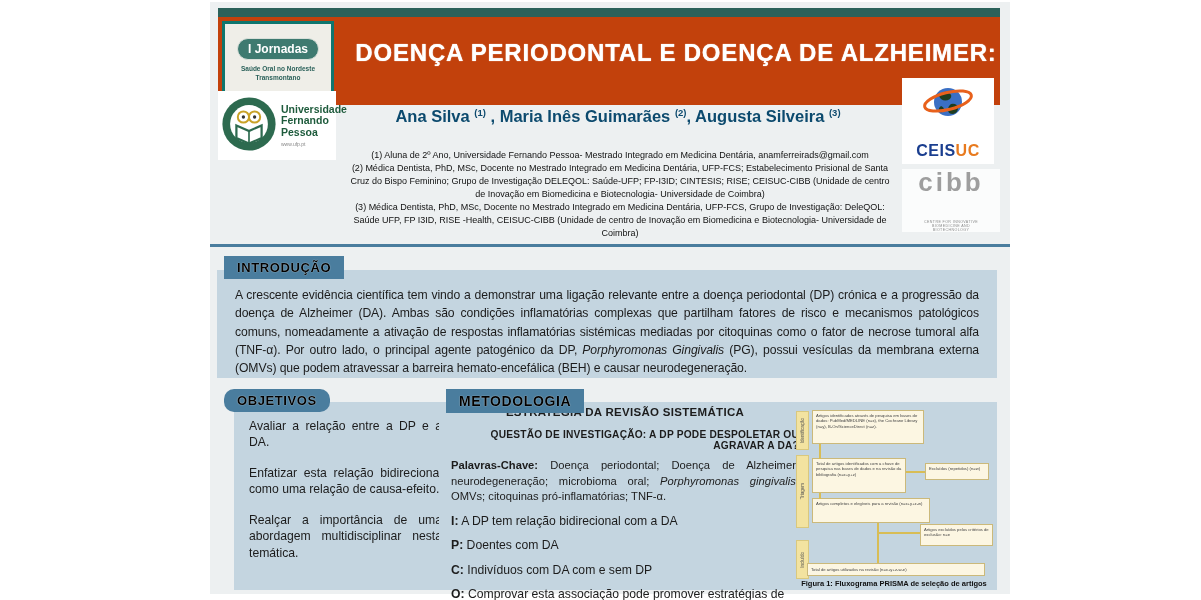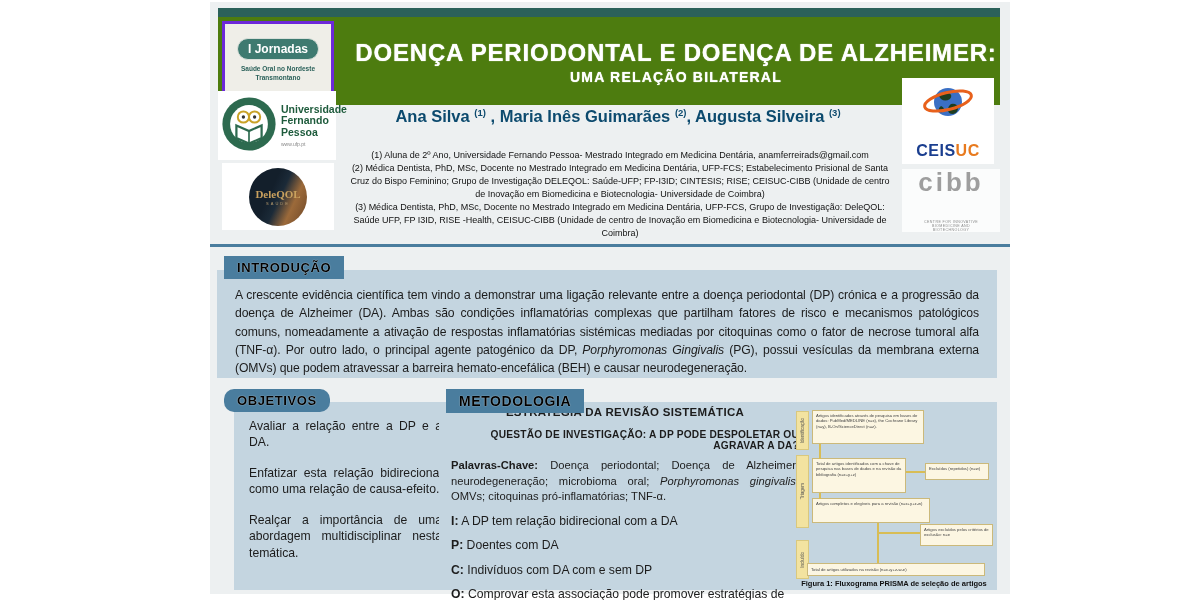--- a/index.html
+++ b/index.html
@@ -5,24 +5,24 @@
   html,body{margin:0;padding:0;}
   body{
     width:1201px;height:600px;background:#ffffff;position:relative;overflow:hidden;
     font-family:"Liberation Sans",sans-serif;color:#1c1c1c;
   }
   .abs{position:absolute;}
 
   
   #poster{left:210px;top:2px;width:800px;height:592px;background:#edf0f1;}
   #topbar{left:8px;top:6px;width:782px;height:9px;background:#2b615a;}
-  #header{left:8px;top:15px;width:782px;height:88px;background:#4d7c0f;}
-
-  
-  #jornadas{left:12px;top:19px;width:112px;height:74px;background:#efeee8;border:3px solid #6d28d9;box-sizing:border-box;text-align:center;}
+  #header{left:8px;top:15px;width:782px;height:88px;background:#c2410c;}
+
+  
+  #jornadas{left:12px;top:19px;width:112px;height:74px;background:#efeee8;border:3px solid #0f766e;box-sizing:border-box;text-align:center;}
   #jornadas .pill{display:inline-block;margin-top:14px;background:#3e7a70;border:1px solid #d9e0da;border-radius:11px;color:#fff;font-weight:bold;font-size:12px;padding:3px 10px;}
   #jornadas .sub{margin-top:5px;color:#2b615a;font-weight:bold;font-size:6.5px;line-height:1.35;}
 
   
   #title-wrap{left:128px;top:22px;width:660px;text-align:center;color:#ffffff;}
   #main-title{font-size:24px;font-weight:800;letter-spacing:.8px;line-height:1.15;text-shadow:0 0 1px #ffffff;}
   #sub-title{font-size:14px;font-weight:800;letter-spacing:1.2px;margin-top:2px;text-shadow:0 0 1px #ffffff;}
 
   
   .logobox{background:#ffffff;box-sizing:border-box;}
@@ -96,21 +96,20 @@
 </head>
 <body>
 
 <div class="abs" id="poster">
 
   <div class="abs" id="topbar"></div>
 
   <div class="abs" id="header">
     <div class="abs" id="title-wrap">
       <div id="main-title">DOENÇA PERIODONTAL E DOENÇA DE ALZHEIMER:</div>
-      <div id="sub-title">UMA RELAÇÃO BILATERAL</div>
     </div>
   </div>
 
   <div class="abs" id="jornadas">
     <div class="pill">I Jornadas</div>
     <div class="sub">
       <div>Saúde Oral no Nordeste</div>
       <div>Transmontano</div>
     </div>
   </div>
@@ -127,26 +126,20 @@
         <path d="M11 21 L20 25 L29 21 L29 30 L20 34 L11 30 Z" fill="#ffffff" stroke="#2d6a4f" stroke-width="1.6"></path>
         <path d="M20 25 L20 34" stroke="#2d6a4f" stroke-width="1.2"></path>
       </svg>
     </span>
     <div id="ufp-text">
       <div id="ufp-name">Universidade Fernando Pessoa</div>
       <div id="ufp-url">www.ufp.pt</div>
     </div>
   </div>
 
-  <div class="abs logobox" id="deleqol-box">
-    <div id="deleqol-circle">
-      <div id="deleqol-title">DeleQOL</div>
-      <div id="deleqol-sub">SAÚDE</div>
-    </div>
-  </div>
 
   <div class="abs logobox" id="ceisuc-box">
     <span>
       <svg width="60" height="44" viewBox="0 0 60 44">
         <circle cx="30" cy="20" r="14" fill="#3a6fc4"></circle>
         <path d="M22 12 q5 -4 9 -1 q4 2 1 6 q-5 3 -9 0 q-3 -3 -1 -5 Z" fill="#1d3d20"></path>
         <path d="M33 22 q6 -1 7 4 q0 5 -5 6 q-5 0 -5 -4 q0 -4 3 -6 Z" fill="#1d3d20"></path>
         <path d="M23 24 q3 1 3 4 q-1 3 -4 2 q-2 -2 -1 -4 Z" fill="#1d3d20"></path>
         <ellipse cx="30" cy="19" rx="24" ry="8.5" fill="none" stroke="#e8611c" stroke-width="3" transform="rotate(-14 30 19)"></ellipse>
       </svg>

